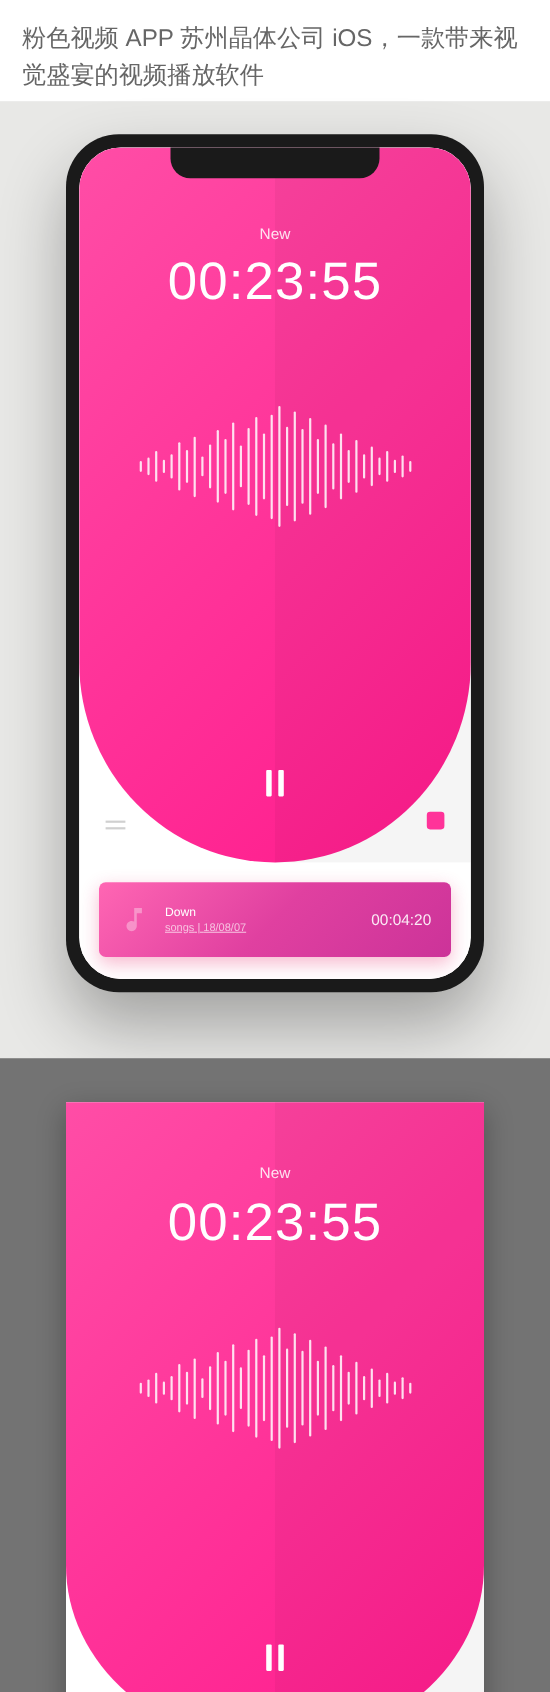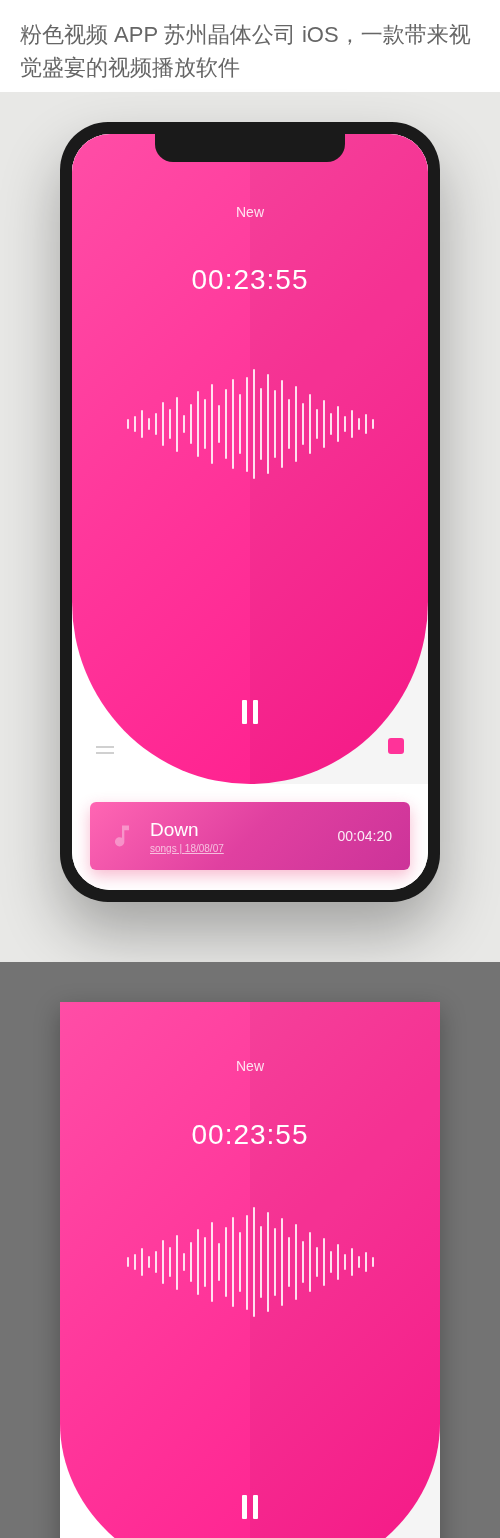--- a/index.html
+++ b/index.html
@@ -83,24 +83,23 @@
       font-size: 14px;
       font-weight: 300;
     }
     .timer {
       position: absolute;
       top: 95px;
       left: 0;
       right: 0;
       text-align: center;
       color: #fff;
-      font-size: 28px;
+      font-size: 48px;
       font-weight: 300;
       letter-spacing: 1px;
-      margin-top: 35px;
     }
     .waveform {
       position: absolute;
       top: 230px;
       left: 30px;
       right: 30px;
       height: 120px;
       display: flex;
       align-items: center;
       justify-content: center;
@@ -167,21 +166,21 @@
       width: 28px;
       height: 28px;
       opacity: 0.35;
       margin-right: 14px;
     }
     .track-info {
       flex: 1;
     }
     .track-title {
       color: #fff;
-      font-size: 19px;
+      font-size: 11px;
       font-weight: 400;
     }
     .track-meta {
       color: rgba(255,255,255,0.65);
       font-size: 10px;
       margin-top: 2px;
       text-decoration: underline;
     }
     .track-time {
       color: rgba(255,255,255,0.9);

